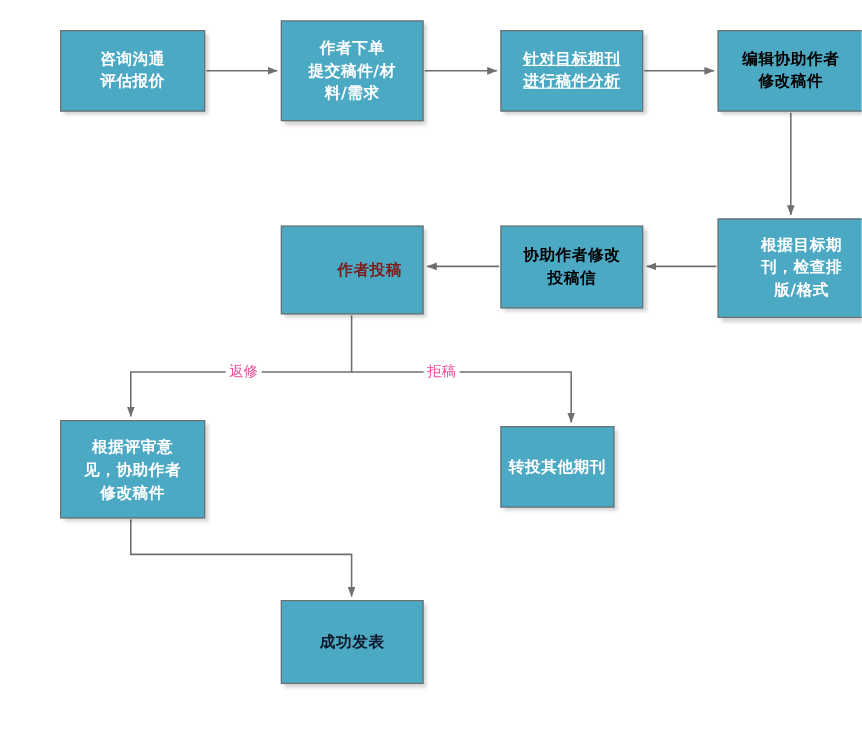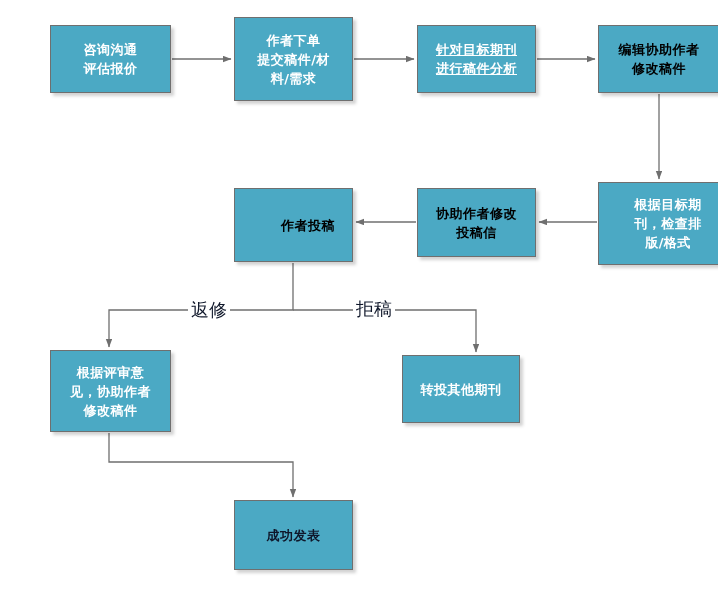--- a/index.html
+++ b/index.html
@@ -39,22 +39,22 @@
     font-size: 13px;
     font-weight: bold;
     line-height: 19px;
     letter-spacing: 0.5px;
     white-space: pre-line;
     padding: 2px 4px;
   }
   .edge-label {
     position: absolute;
     background: #ffffff;
-    color: #0f172a;
-    font-size: 18px;
+    color: #ec4899;
+    font-size: 12px;
     line-height: 15px;
     padding: 0 3px;
     white-space: nowrap;
   }
 </style>
 </head>
 <body>
 
 <div id="canvas">
 
@@ -85,25 +85,25 @@
 料/需求</div>
       <div class="node" style="left: 389px; top: 25px; width: 119px; height: 68px; background: rgb(75, 169, 196); border-color: rgb(111, 111, 111); color: rgb(255, 255, 255); text-decoration: underline;">针对目标期刊
 进行稿件分析</div>
       <div class="node" style="left: 570px; top: 25px; width: 122px; height: 68px; background: rgb(75, 169, 196); border-color: rgb(111, 111, 111); color: #000000;">编辑协助作者
 修改稿件</div>
       <div class="node" style="left: 570px; top: 182px; width: 140px; height: 83px; background: rgb(75, 169, 196); border-color: rgb(111, 111, 111); color: rgb(255, 255, 255);">根据目标期
 刊，检查排
 版/格式</div>
       <div class="node" style="left: 389px; top: 188px; width: 119px; height: 69px; background: rgb(75, 169, 196); border-color: rgb(111, 111, 111); color: #000000;">协助作者修改
 投稿信</div>
-      <div class="node" style="left: 206px; top: 188px; width: 119px; height: 74px; background: rgb(75, 169, 196); border-color: rgb(111, 111, 111); color: #000000; padding-left: 33px;">作者投稿</div>
+      <div class="node" style="left: 206px; top: 188px; width: 119px; height: 74px; background: rgb(75, 169, 196); border-color: rgb(111, 111, 111); color: #7f1d1d; padding-left: 33px;">作者投稿</div>
       <div class="node" style="left: 22px; top: 350px; width: 121px; height: 82px; background: rgb(75, 169, 196); border-color: rgb(111, 111, 111); color: rgb(255, 255, 255); font-family: Liberation Serif, serif;">根据评审意
 见，协助作者
 修改稿件</div>
-      <div class="node" style="left: 374px; top: 355px; width: 118px; height: 68px; background: rgb(75, 169, 196); border-color: rgb(111, 111, 111); color: rgb(255, 255, 255);">转投其他期刊</div>
+      <div class="node" style="left: 389px; top: 355px; width: 95px; height: 68px; background: rgb(75, 169, 196); border-color: rgb(111, 111, 111); color: rgb(255, 255, 255);">转投其他期刊</div>
       <div class="node" style="left: 206px; top: 500px; width: 119px; height: 70px; background: rgb(75, 169, 196); border-color: rgb(111, 111, 111); color: #0f172a;">成功发表</div>
     </div>
   <div id="label-layer">
       <div class="edge-label" style="left: 160px; top: 302px;">返修</div>
       <div class="edge-label" style="left: 325px; top: 303px; font-family: Liberation Mono, monospace;">拒稿</div>
     </div>
 
 </div>
 
 </body></html>

